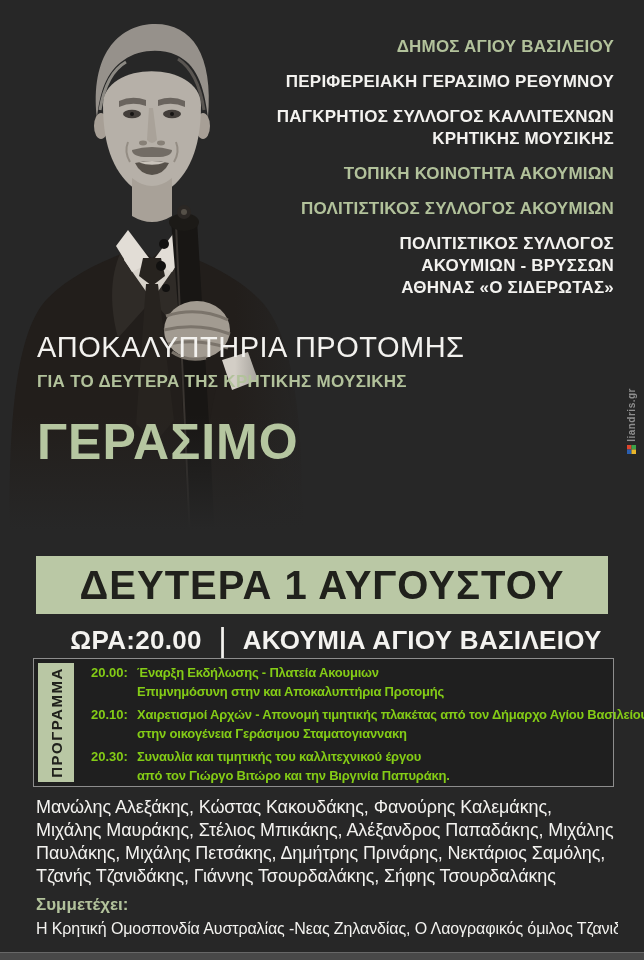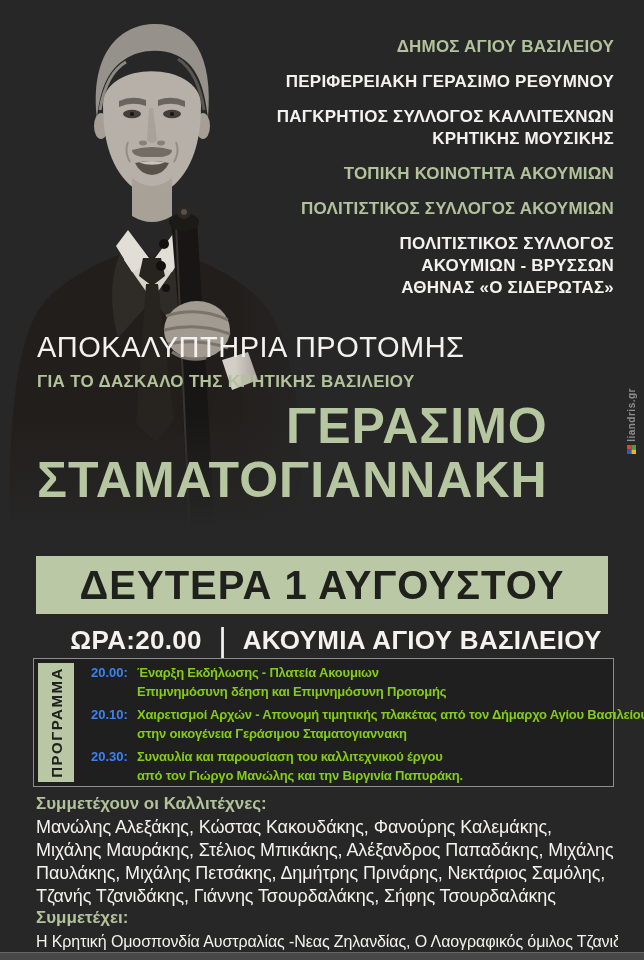--- a/index.html
+++ b/index.html
@@ -23,48 +23,48 @@
   
   .orgs { position:absolute; top:36px; right:30px; text-align:right; z-index:3; }
   .org-group { margin-bottom:13px; }
   .org-line { font-size:17px; font-weight:700; line-height:22px; letter-spacing:.2px; white-space:nowrap; }
 
   
   .title-block { position:absolute; left:37px; top:329px; z-index:3; }
   .title-line { font-size:29px; line-height:37px; font-weight:400; color:#f3f2ef; letter-spacing:.5px; white-space:nowrap; }
   .subtitle { margin-top:6px; font-size:17px; line-height:20px; font-weight:700; color:#b2c29b; letter-spacing:.3px; white-space:nowrap; }
   .honoree { font-size:50px; line-height:54px; font-weight:800; color:#b5c6a0; letter-spacing:1px; white-space:nowrap; }
-  .honoree.first { margin-top:7px;text-align:right; }
+  .honoree.first { margin-top:23px; }
 
   
   .date-band { position:absolute; left:36px; right:36px; top:556px; height:58px;
     background:#bac8a5; display:flex; align-items:center; justify-content:center; z-index:3; }
   .date-band span { font-size:40px; font-weight:800; color:#20211c; letter-spacing:1px; white-space:nowrap; }
   .time-line { position:absolute; left:0; right:8px; top:619px; text-align:center; z-index:3;
     color:#f3f2ef; font-size:26px; font-weight:700; letter-spacing:.3px;padding-left:36px; }
   .time-line .sep { display:inline-block; font-size:33px; font-weight:300; margin:0 9px; position:relative; top:2px; }
 
   
   .program { position:absolute; left:33px; right:30px; top:658px; height:127px;
     border:1px solid #8d8d8d; background:#1f1f1f; z-index:3; }
   .program-strip { position:absolute; left:4px; top:4px; bottom:4px; width:36px;
     background:#b9c7a4; display:flex; align-items:center; justify-content:center; }
   .program-strip span { transform:rotate(-90deg); font-size:15px; font-weight:800;
     color:#20211c; letter-spacing:1.5px; white-space:nowrap; }
   .program-items { position:absolute; left:57px; right:6px; top:5px; }
   .p-item { display:flex; margin-bottom:5px; }
-  .p-time { flex:none; width:46px; font-size:13px; font-weight:700; color:#3b82f6; line-height:18.5px; }
+  .p-time { flex:none; width:46px; font-size:13px; font-weight:700; color:#84cc16; line-height:18.5px; }
   .p-lines { font-size:13px; font-weight:700; color:#84cc16; line-height:18.5px; letter-spacing:-.2px; }
   .p-line { display:block; white-space:nowrap; }
 
   
   .participants { position:absolute; left:36px; right:26px; top:794px; z-index:3; }
   .heading-sage { font-size:17px; font-weight:700; color:#b2c29b; line-height:20px; }
   .names { margin-top:2px; font-size:18px; font-weight:400; color:#f3f2ef; line-height:23px; letter-spacing:-.1px; }
-  .also-heading { }
+  .also-heading { margin-top:7px; }
   .also-line { white-space:nowrap; overflow:hidden; font-size:16px; }
 
   
   .watermark { position:absolute; right:7px; top:388px; z-index:3;
     display:flex; flex-direction:column; align-items:center; }
   .wm-text { writing-mode:vertical-rl; transform:rotate(180deg);
     font-size:10px; font-weight:700; color:#8f8f8f; letter-spacing:.5px; }
   .wm-logo { margin-top:3px; }
 
   
@@ -164,23 +164,22 @@
     </div>
     <div class="org-group">
       <div class="org-line white-t">ΠΟΛΙΤΙΣΤΙΚΟΣ ΣΥΛΛΟΓΟΣ</div>
       <div class="org-line white-t">ΑΚΟΥΜΙΩΝ - ΒΡΥΣΣΩΝ</div>
       <div class="org-line white-t">ΑΘΗΝΑΣ «Ο ΣΙΔΕΡΩΤΑΣ»</div>
     </div>
   </div>
 
   <div class="title-block">
     <div class="title-line">ΑΠΟΚΑΛΥΠΤΗΡΙΑ ΠΡΟΤΟΜΗΣ</div>
-    <div class="subtitle">ΓΙΑ ΤΟ ΔΑΣΚΑΛΟ ΤΗΣ ΚΡΗΤΙΚΗΣ ΒΑΣΙΛΕΙΟΥ</div>
+    <div class="subtitle">ΓΙΑ ΤΟ ΔΕΥΤΕΡΑ ΤΗΣ ΚΡΗΤΙΚΗΣ ΜΟΥΣΙΚΗΣ</div>
     <div class="honoree first">ΓΕΡΑΣΙΜΟ</div>
-    <div class="honoree">ΣΤΑΜΑΤΟΓΙΑΝΝΑΚΗ</div>
   </div>
 
   <div class="date-band">
     <span>ΔΕΥΤΕΡΑ 1 ΑΥΓΟΥΣΤΟΥ</span>
   </div>
 
   <div class="time-line">
     <span>ΩΡΑ:20.00</span>
     <span class="sep">|</span>
     <span>ΑΚΟΥΜΙΑ ΑΓΙΟΥ ΒΑΣΙΛΕΙΟΥ</span>
@@ -188,42 +187,41 @@
 
   <div class="program">
     <div class="program-strip">
       <span>ΠΡΟΓΡΑΜΜΑ</span>
     </div>
     <div class="program-items">
       <div class="p-item">
         <span class="p-time">20.00:</span>
         <span class="p-lines">
           <span class="p-line">Έναρξη Εκδήλωσης - Πλατεία Ακουμιων</span>
-          <span class="p-line">Επιμνημόσυνη δέηση και Επιμνημόσυνη Προτομής</span>
+          <span class="p-line">Επιμνημόσυνη στην και Αποκαλυπτήρια Προτομής</span>
         </span>
       </div>
       <div class="p-item">
         <span class="p-time">20.10:</span>
         <span class="p-lines">
           <span class="p-line">Χαιρετισμοί Αρχών - Απονομή τιμητικής πλακέτας από τον Δήμαρχο Αγίου Βασιλείου</span>
           <span class="p-line">στην οικογένεια Γεράσιμου Σταματογιαννακη</span>
         </span>
       </div>
       <div class="p-item">
         <span class="p-time">20.30:</span>
         <span class="p-lines">
-          <span class="p-line">Συναυλία και παρουσίαση του καλλιτεχνικού έργου</span>
-          <span class="p-line">από τον Γιώργο Μανώλης και την Βιργινία Παπυράκη.</span>
+          <span class="p-line">Συναυλία και τιμητικής του καλλιτεχνικού έργου</span>
+          <span class="p-line">από τον Γιώργο Βιτώρο και την Βιργινία Παπυράκη.</span>
         </span>
       </div>
     </div>
   </div>
 
   <div class="participants">
-    <div class="heading-sage">Συμμετέχουν οι Καλλιτέχνες:</div>
     <div class="names">Μανώλης Αλεξάκης, Κώστας Κακουδάκης, Φανούρης Καλεμάκης, Μιχάλης Μαυράκης, Στέλιος Μπικάκης, Αλέξανδρος Παπαδάκης, Μιχάλης Παυλάκης, Μιχάλης Πετσάκης, Δημήτρης Πρινάρης, Νεκτάριος Σαμόλης, Τζανής Τζανιδάκης, Γιάννης Τσουρδαλάκης, Σήφης Τσουρδαλάκης</div>
     <div class="heading-sage also-heading">Συμμετέχει:</div>
     <div class="names also-line">Η Κρητική Ομοσπονδία Αυστραλίας -Νεας Ζηλανδίας, Ο Λαογραφικός όμιλος Τζανιδακη</div>
   </div>
 
   <div class="watermark">
     <span class="wm-text">liandris.gr</span>
     <svg class="wm-logo" width="9" height="9" viewBox="0 0 9 9" xmlns="http://www.w3.org/2000/svg">
       <rect x="0" y="0" width="4.5" height="4.5" fill="#e0452c"></rect>
       <rect x="4.5" y="0" width="4.5" height="4.5" fill="#3aa24a"></rect>

